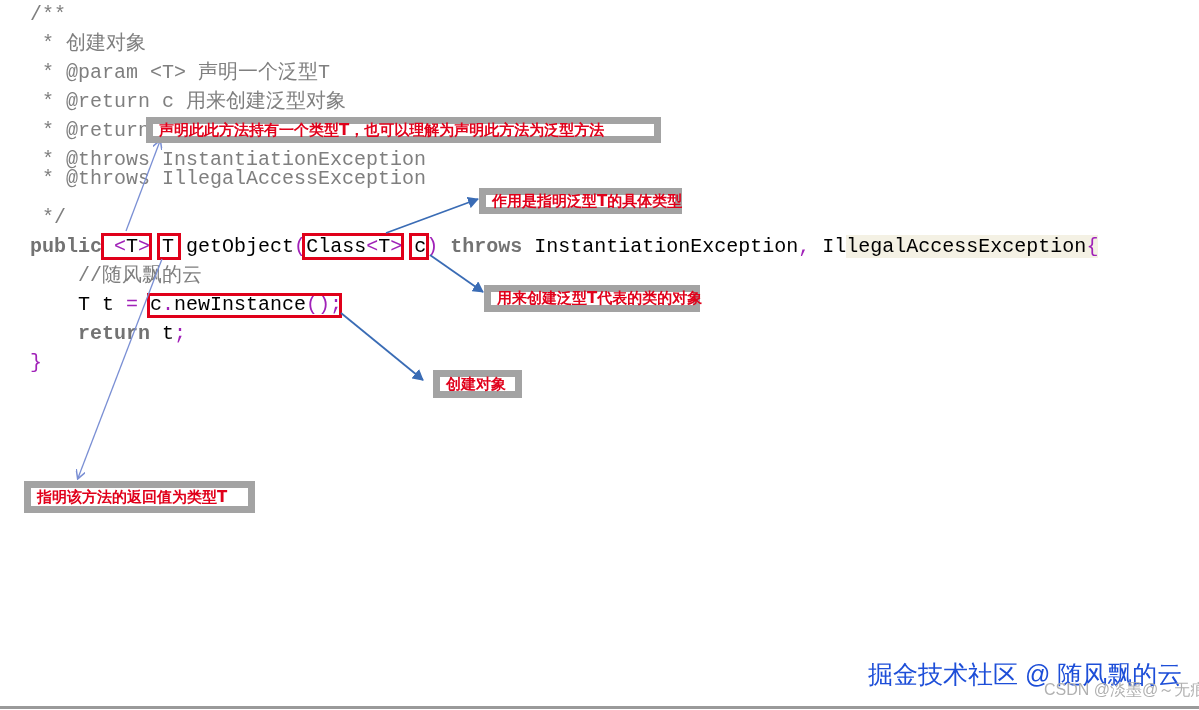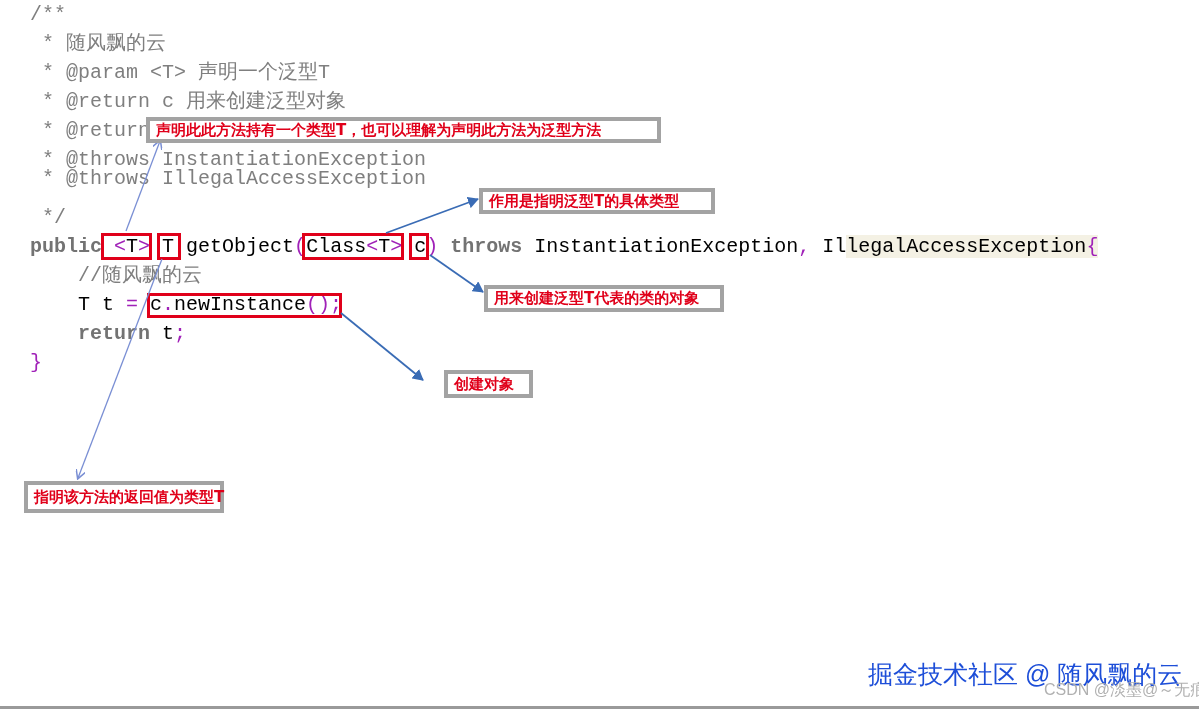--- a/index.html
+++ b/index.html
@@ -5,32 +5,32 @@
   html, body { margin:0; padding:0; }
   body { width:1199px; height:710px; background:#ffffff; position:relative; overflow:hidden; font-family:"Liberation Sans", sans-serif; }
   .code { position:absolute; left:30px; top:0; font-family:"Liberation Mono", monospace; font-size:20px; }
   .line { position:absolute; left:0; height:29px; line-height:29px; white-space:pre; color:#000; }
   .c { color:#7f7f7f; }
   .k { color:#737373; font-weight:bold; }
   .p { color:#a021b8; }
   .t { color:#000; }
   .hl { background:#f4f1e4;margin-top:19px; }
   .hbox { position:absolute; border:3px solid #e0001a; box-sizing:border-box; }
-  .note { position:absolute; border:4px solid #a3a3a3; background:#fff; box-sizing:border-box; color:#e0001a; font-family:"DejaVu Sans", sans-serif; font-weight:bold; font-size:15px; white-space:nowrap; display:flex; align-items:center; padding:0 6px; }
+  .note { position:absolute; border:7px solid #a3a3a3; background:#fff; box-sizing:border-box; color:#e0001a; font-family:"DejaVu Sans", sans-serif; font-weight:bold; font-size:15px; white-space:nowrap; display:flex; align-items:center; padding:0 6px; }
   svg.arrows { position:absolute; left:0; top:0; }
   .wm1 { position:absolute; left:868px; top:658px; font-size:25px; color:#1d4ed8; text-shadow:1px 1px 0 #fff, -1px -1px 0 #fff; white-space:nowrap; }
   .wm2 { position:absolute; left:997px; top:680px; font-size:16px; color:#b0b0b0; white-space:nowrap;margin-left:47px; }
   .bottom-rule { position:absolute; left:0; top:706px; width:1199px; height:3px; background:#9a9a9a; }
 </style>
 </head>
 <body>
 
 <div class="code">
   <div class="line c" style="top:0px"><span>/**</span></div>
-  <div class="line c" style="top:29px"><span> * 随风飘的云</span></div>
+  <div class="line c" style="top:29px"><span> * 创建对象</span></div>
   <div class="line c" style="top:58px"><span> * @param &lt;T&gt; 声明一个泛型T</span></div>
   <div class="line c" style="top:87px"><span> * @return c 用来创建泛型对象</span></div>
   <div class="line c" style="top:116px"><span> * @return</span></div>
   <div class="line c" style="top:145px"><span> * @throws InstantiationException</span></div>
   <div class="line c" style="top:164px"><span> * @throws IllegalAccessException</span></div>
   <div class="line c" style="top:203px"><span> */</span></div>
 
   <div class="line" style="top:232px"><span class="k">public</span><span class="t"> </span><span class="p">&lt;</span><span class="t">T</span><span class="p">&gt;</span><span class="t"> T getObject</span><span class="p">(</span><span class="t">Class</span><span class="p">&lt;</span><span class="t">T</span><span class="p">&gt;</span><span class="t"> c</span><span class="p">)</span><span class="t"> </span><span class="k">throws</span><span class="t"> InstantiationException</span><span class="p">,</span><span class="t"> Il</span><span class="hl"><span class="t">legalAccessException</span><span class="p">{</span></span></div>
 
   <div class="line" style="top:261px"><span class="t">    </span><span class="c">//随风飘的云</span></div>
@@ -60,28 +60,28 @@
   <line x1="126" y1="231" x2="160" y2="141" stroke="#7a8fd4" stroke-width="1.3" marker-end="url(#ahL)"></line>
   <line x1="162" y1="259" x2="78" y2="478" stroke="#7a8fd4" stroke-width="1.3" marker-end="url(#ahL)"></line>
   <line x1="386" y1="233" x2="478" y2="199" stroke="#3a6cb5" stroke-width="1.8" marker-end="url(#ahD)"></line>
   <line x1="430" y1="255" x2="483" y2="292" stroke="#3a6cb5" stroke-width="1.8" marker-end="url(#ahD)"></line>
   <line x1="341" y1="313" x2="423" y2="380" stroke="#3a6cb5" stroke-width="1.8" marker-end="url(#ahD)"></line>
 </svg>
 
 <div class="note" style="left:146px; top:117px; width:515px; height:26px;">
     <span>声明此此方法持有一个类型T，也可以理解为声明此方法为泛型方法</span>
   </div>
-<div class="note" style="left:479px; top:188px; width:236px; height:26px;">
+<div class="note" style="left:479px; top:188px; width:203px; height:26px;">
     <span>作用是指明泛型T的具体类型</span>
   </div>
-<div class="note" style="left:484px; top:285px; width:240px; height:27px;">
+<div class="note" style="left:484px; top:285px; width:216px; height:27px;">
     <span>用来创建泛型T代表的类的对象</span>
   </div>
-<div class="note" style="left:444px; top:370px; width:89px; height:28px;">
+<div class="note" style="left:433px; top:370px; width:89px; height:28px;">
     <span>创建对象</span>
   </div>
-<div class="note" style="left:24px; top:481px; width:200px; height:32px;">
+<div class="note" style="left:24px; top:481px; width:231px; height:32px;">
     <span>指明该方法的返回值为类型T</span>
   </div>
 
 <div class="wm1">掘金技术社区 @ 随风飘的云</div>
 <div class="wm2">CSDN @淡墨@～无痕</div>
 <div class="bottom-rule"></div>
 
 </body></html>

